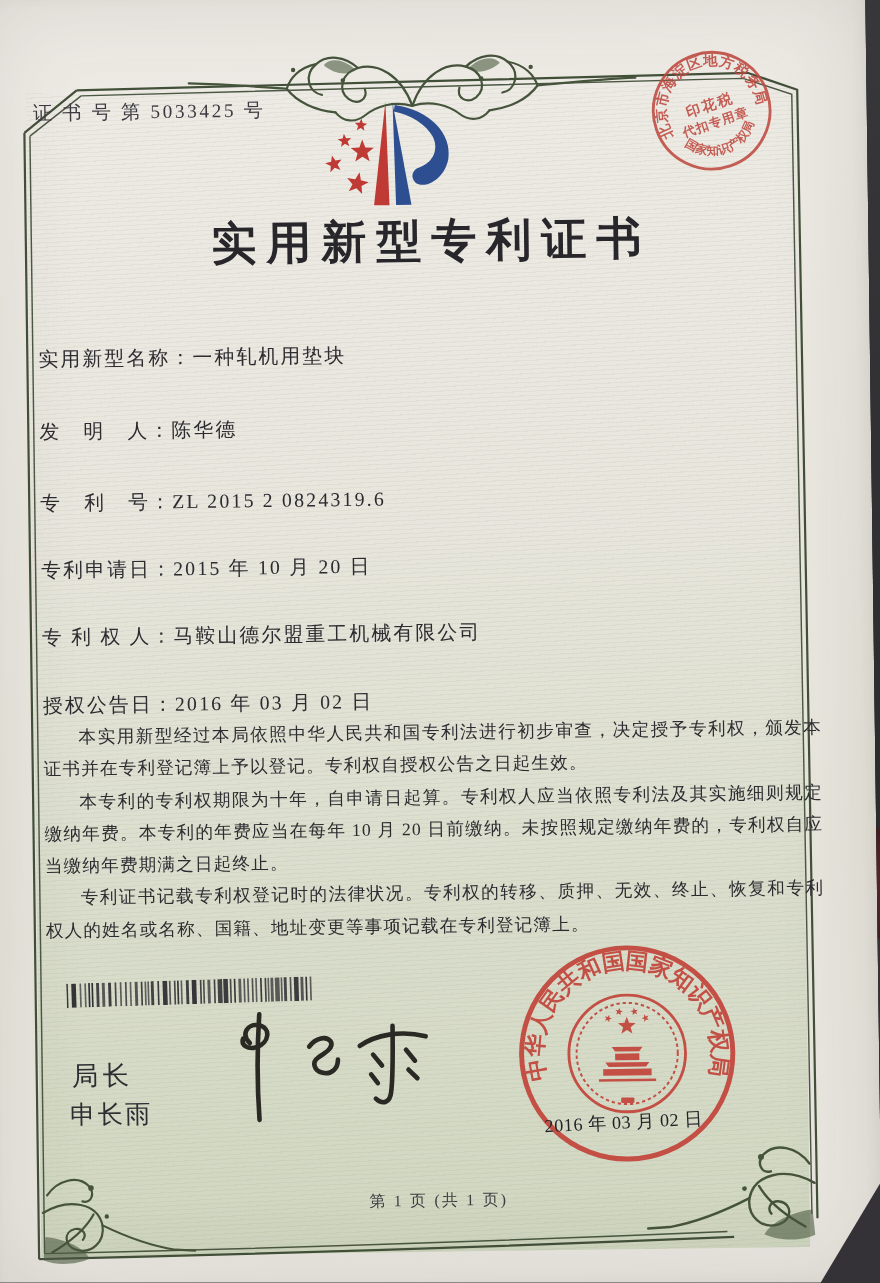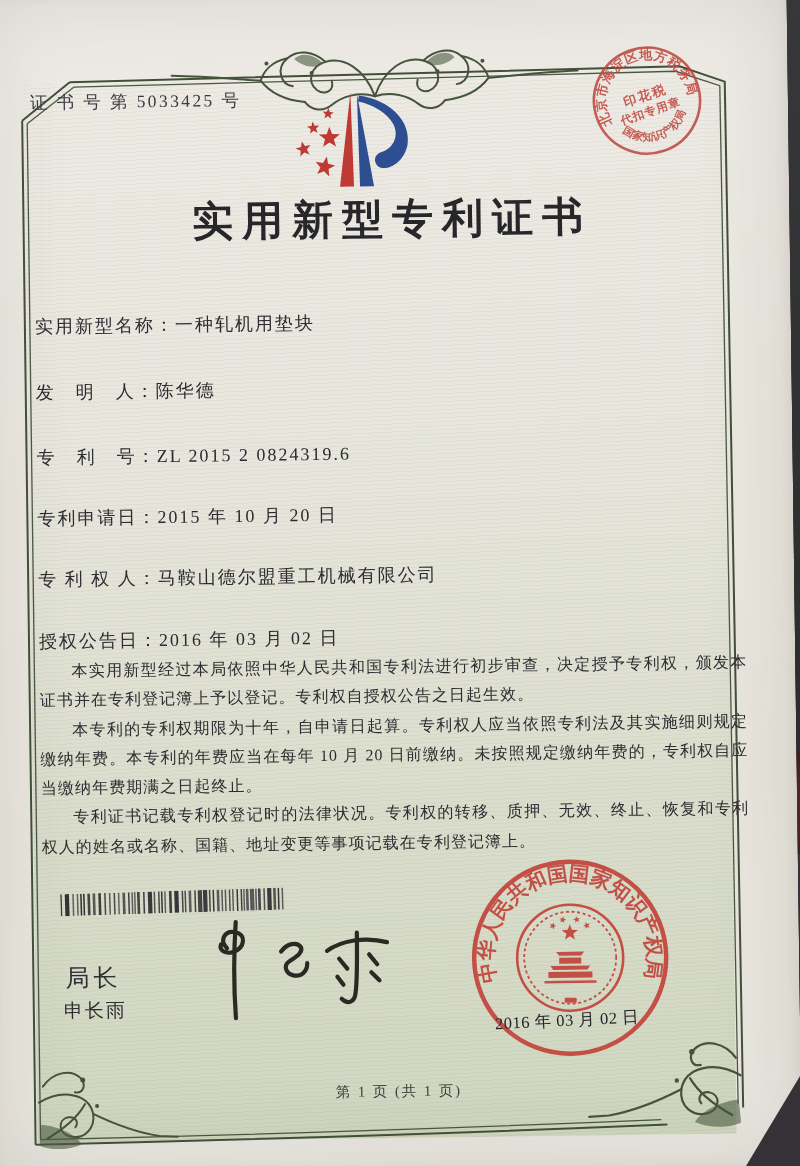--- a/index.html
+++ b/index.html
@@ -33,21 +33,21 @@
   .logo{position:absolute;left:303px;top:88px;}
   .tax-stamp{position:absolute;left:601px;top:44px;opacity:.88;}
   .title{position:absolute;left:0;right:0;top:192px;margin:0;text-align:center;
     font-size:41px;font-weight:700;letter-spacing:9px;padding-left:9px;color:#27262b;}
   .field-row{position:absolute;left:46px;font-size:18px;color:#2c2b30;letter-spacing:2px;white-space:nowrap;}
   .paragraphs{position:absolute;left:46px;top:652px;width:708px;font-size:16px;line-height:1.83;
     letter-spacing:1.05px;text-align:justify;color:#2d2c31;}
   .paragraphs p{margin:0;text-indent:2em;}
   .barcode{position:absolute;left:64px;top:888px;transform:rotate(-1deg);}
   .issuer-title{position:absolute;left:68px;top:958px;font-size:24px;letter-spacing:4px;color:#2e2d32;}
-  .issuer-name{position:absolute;left:66px;top:994px;font-size:19px;letter-spacing:2px;color:#2e2d32;text-align:center;}
+  .issuer-name{position:absolute;left:66px;top:994px;font-size:23px;letter-spacing:2px;color:#2e2d32;text-align:center;}
   .signature{position:absolute;left:192px;top:916px;}
   .seal{position:absolute;left:471px;top:858px;opacity:.93;}
   .seal-date{position:absolute;left:497px;top:1012px;font-size:16.5px;letter-spacing:.5px;
     color:#232227;transform:rotate(-2deg);}
   .footer{position:absolute;left:0;right:0;top:1082px;text-align:center;font-size:14.5px;
     letter-spacing:2px;color:#3e3d42;}
   .orn{stroke:#46543c;stroke-width:2;fill:none;stroke-linecap:round;}
   .orn-fill{fill:#4d5c41;opacity:.6;stroke:none;}
 </style>
 </head>

